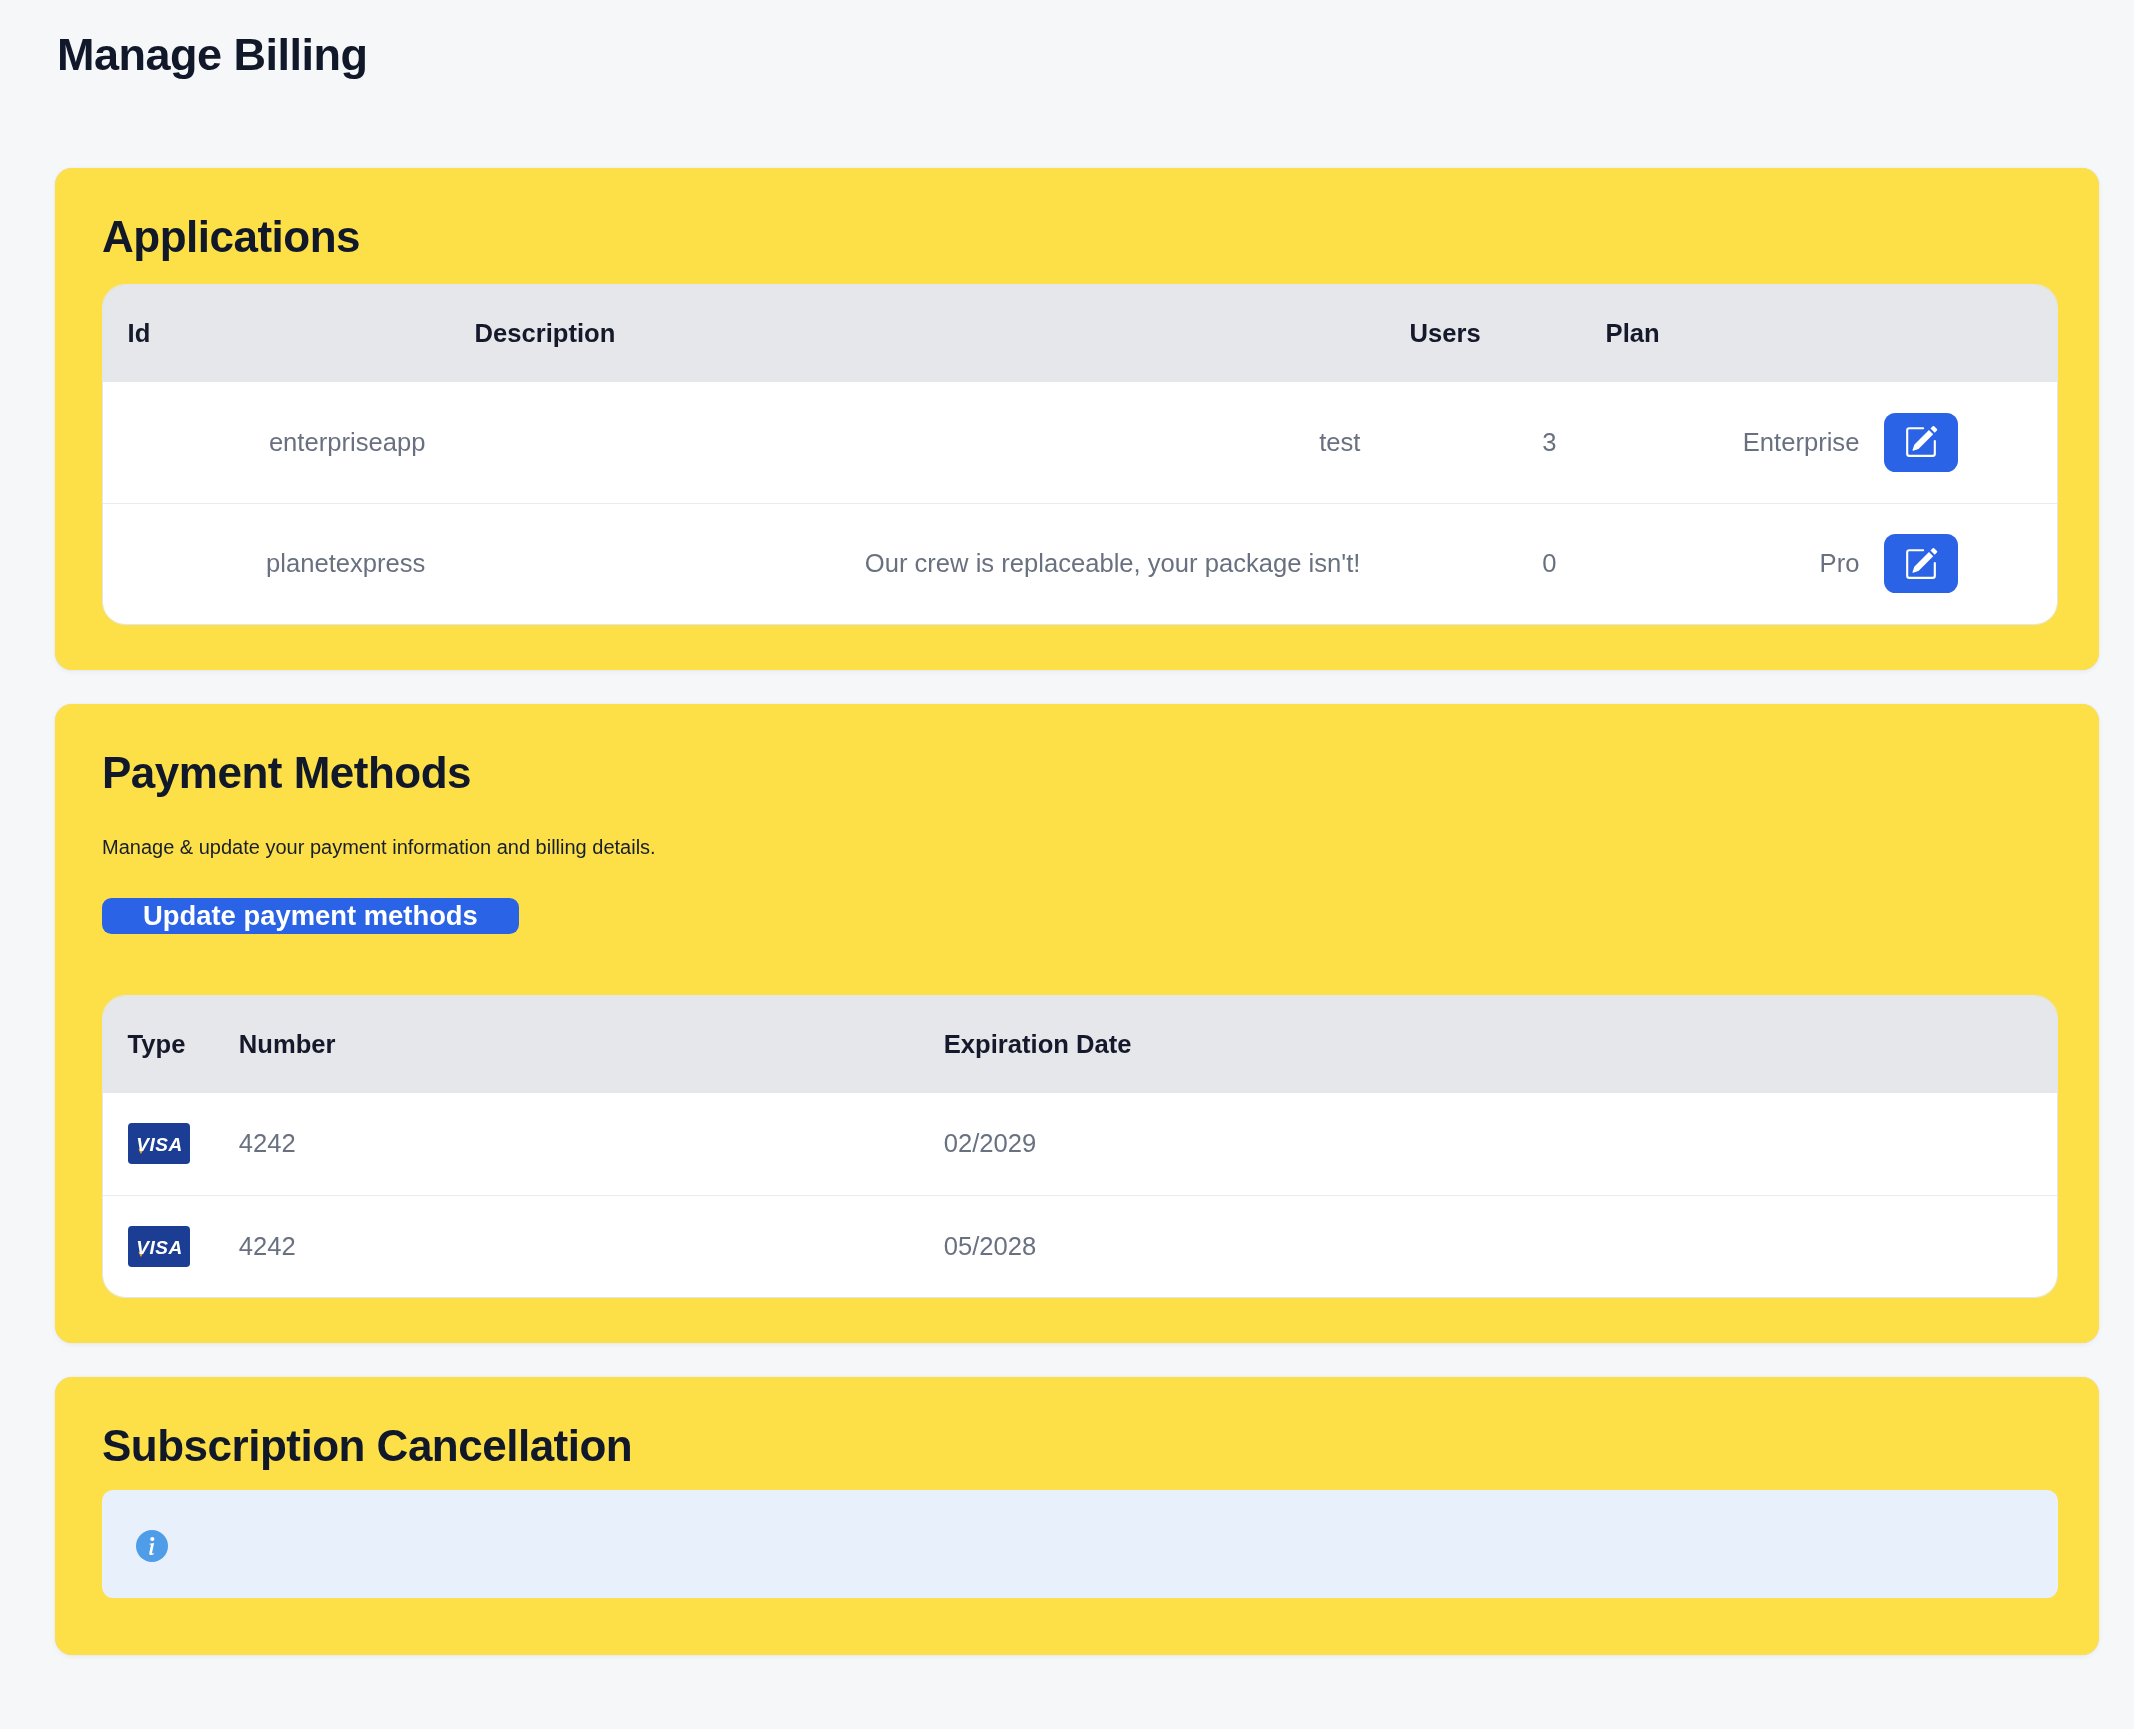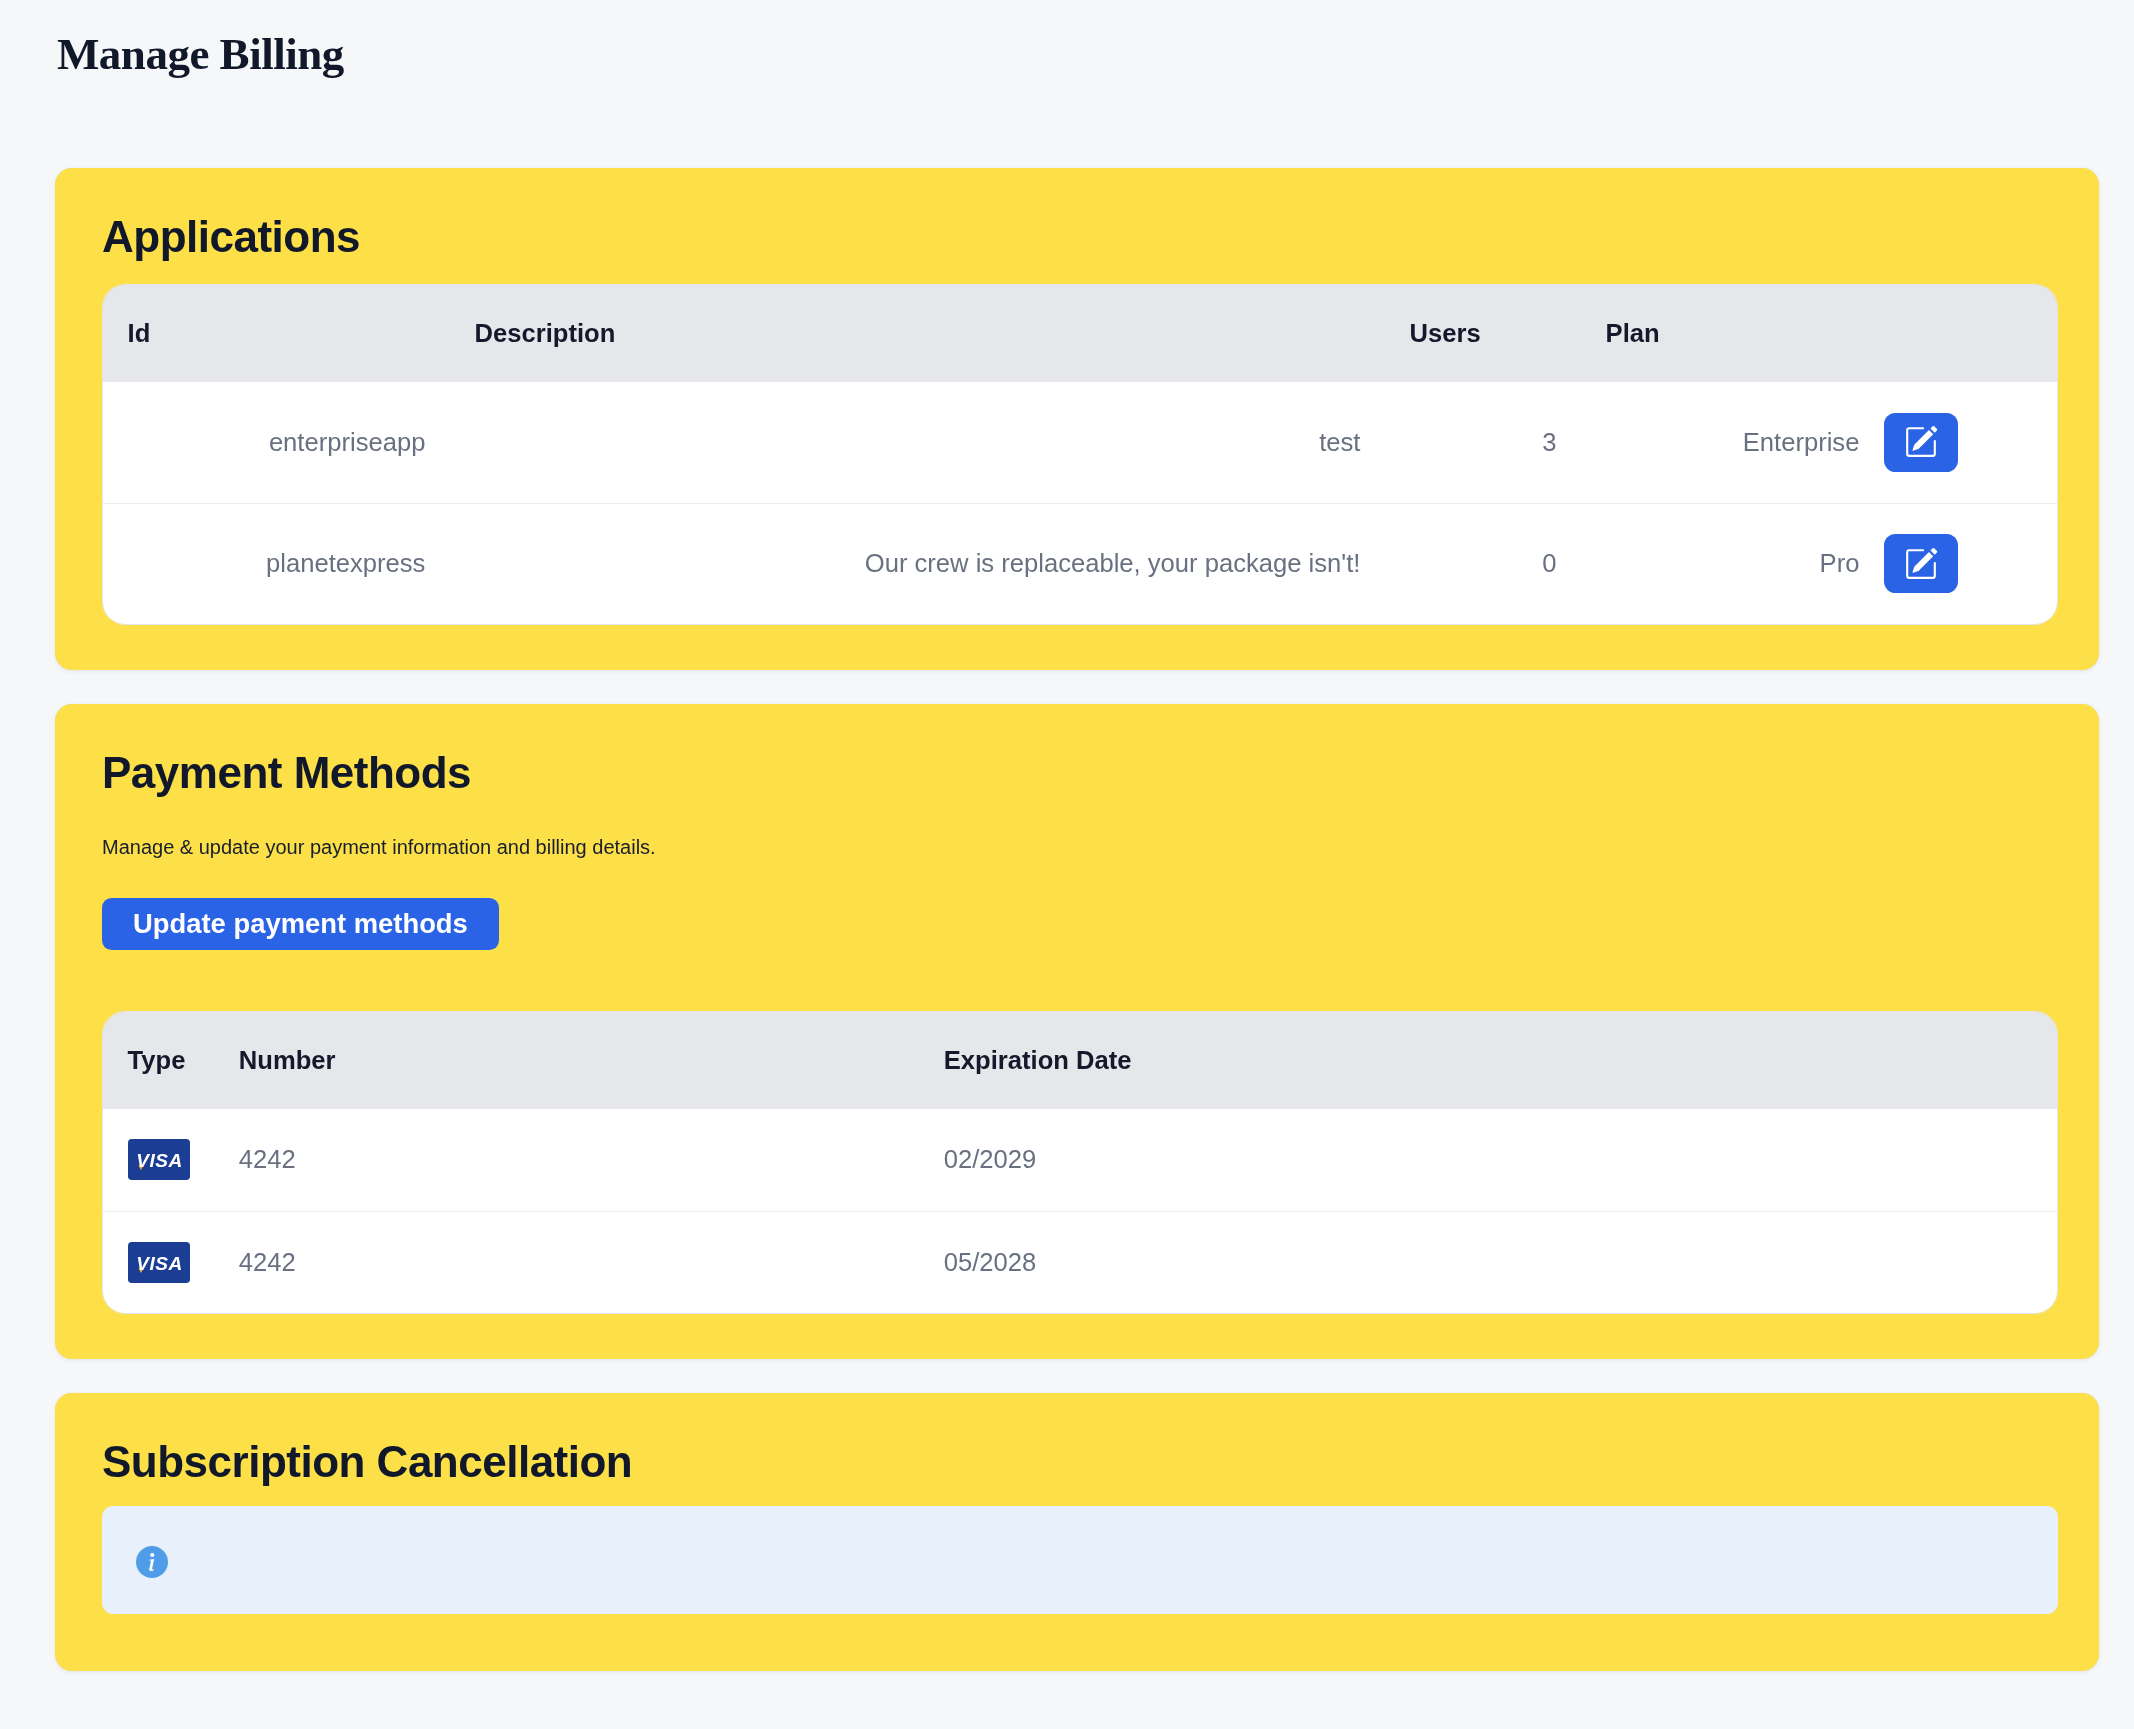--- a/index.html
+++ b/index.html
@@ -14,21 +14,20 @@
   }
   .page { padding: 28px 36px 0 55px; }
 
   .page-title {
     font-size: 45px;
     font-weight: 700;
     letter-spacing: -0.5px;
     color: #101829;
     margin: 0 0 0 1.9px;
     line-height: 53px;
-    font-family: Liberation Serif, serif;
   }
 
   .card {
     background: #fde047;
     border-radius: 17px;
     box-shadow: 0 1.9px 5.7px rgba(15,23,42,.05), 0 0 0.9px rgba(15,23,42,.14);
     padding: 44px 41px 45px 47px;
     margin-top: 34px;
   }
   .card-apps { margin-top: 87px; }
@@ -83,22 +82,22 @@
   .edit-btn svg { display: block; }
 
   .section-subtitle {
     font-size: 20px;
     color: #171e2e;
     margin: 33px 0 0;
     line-height: 33px;
   }
   .primary-btn {
     margin-top: 34px;
-    height: 52px;
-    padding: 0 31px;
+    height: 36px;
+    padding: 0 41px;
     background: #2b63e6;
     color: #ffffff;
     font-family: "Liberation Sans", sans-serif;
     font-size: 27.4px;
     font-weight: 700;
     border: none;
     border-radius: 9.5px;
     display: inline-flex;
     align-items: center;
     cursor: pointer;

